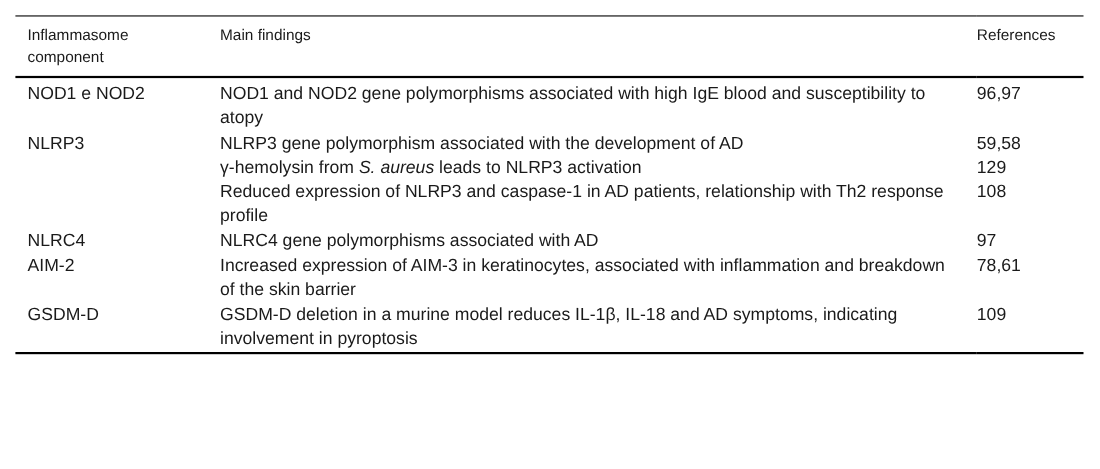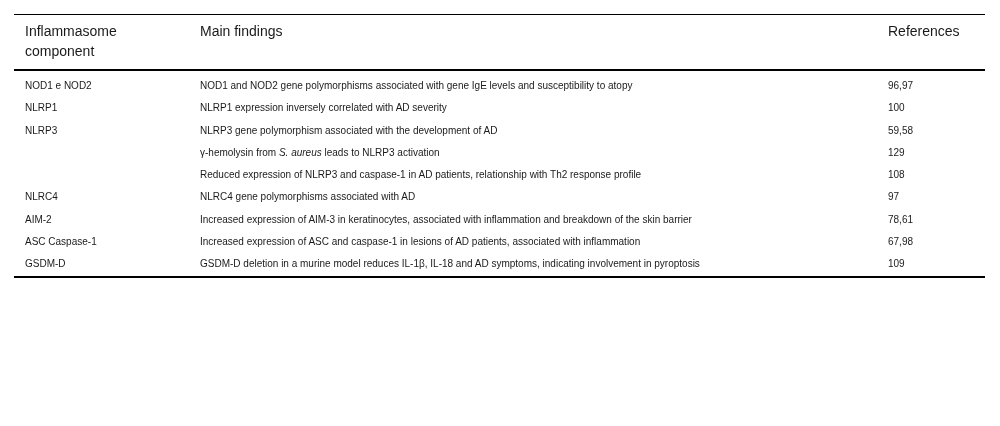--- a/index.html
+++ b/index.html
@@ -34,21 +34,21 @@
     line-height: 20px;
     border-bottom: 2.5px solid #000000;
     font-size: 14px;
   }
   th.col-component { padding-left: 11px; }
   th.col-component .th-inner { width: 120px; }
   tbody td {
     vertical-align: top;
     padding: 0;
     line-height: 22.3px;
-    font-size: 10px;
+    font-size: 16px;
   }
   tbody tr.first-body-row td { padding-top: 4px; }
   td.col-component { padding-left: 11px; }
   td.col-findings  { padding-right: 28px; }
   td.col-references { padding-right: 2px; }
   i.species { font-style: italic; text-align: right; }
 </style>
 </head>
 <body>
 
@@ -64,27 +64,22 @@
         <th class="col-component">
           <div class="th-inner">Inflammasome component</div>
         </th>
         <th class="col-findings">Main findings</th>
         <th class="col-references">References</th>
       </tr>
     </thead>
     <tbody>
       <tr class="first-body-row">
         <td class="col-component">NOD1 e NOD2</td>
-        <td class="col-findings">NOD1 and NOD2 gene polymorphisms associated with gene IgE levels and susceptibility to atopy</td>
+        <td class="col-findings">NOD1 and NOD2 gene polymorphisms associated with high IgE blood and susceptibility to atopy</td>
         <td class="col-references">96,97</td>
-      </tr>
-      <tr>
-        <td class="col-component">NLRP1</td>
-        <td class="col-findings">NLRP1 expression inversely correlated with AD severity</td>
-        <td class="col-references">100</td>
       </tr>
       <tr>
         <td class="col-component">NLRP3</td>
         <td class="col-findings">NLRP3 gene polymorphism associated with the development of AD</td>
         <td class="col-references">59,58</td>
       </tr>
       <tr>
         <td class="col-component"></td>
         <td class="col-findings"><span>γ-hemolysin from </span><i class="species">S. aureus</i><span> leads to NLRP3 activation</span></td>
         <td class="col-references">129</td>
@@ -98,24 +93,19 @@
         <td class="col-component">NLRC4</td>
         <td class="col-findings">NLRC4 gene polymorphisms associated with AD</td>
         <td class="col-references">97</td>
       </tr>
       <tr>
         <td class="col-component">AIM-2</td>
         <td class="col-findings">Increased expression of AIM-3 in keratinocytes, associated with inflammation and breakdown of the skin barrier</td>
         <td class="col-references">78,61</td>
       </tr>
       <tr>
-        <td class="col-component">ASC Caspase-1</td>
-        <td class="col-findings">Increased expression of ASC and caspase-1 in lesions of AD patients, associated with inflammation</td>
-        <td class="col-references">67,98</td>
-      </tr>
-      <tr>
         <td class="col-component">GSDM-D</td>
         <td class="col-findings">GSDM-D deletion in a murine model reduces IL-1β, IL-18 and AD symptoms, indicating involvement in pyroptosis</td>
         <td class="col-references">109</td>
       </tr>
     </tbody>
   </table>
 </div>
 
 </body></html>

